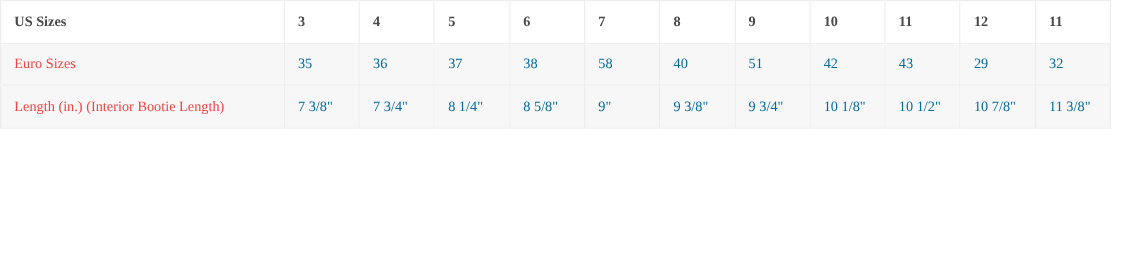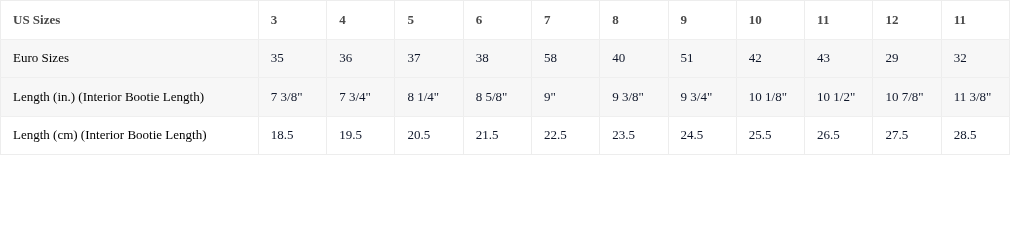--- a/index.html
+++ b/index.html
@@ -39,21 +39,21 @@
 
   table.size-chart th,
   table.size-chart td {
     border-right: 1px solid #ededed;
     border-bottom: 1px solid #efefef;
     padding: 0 12px;
     text-align: left;
     vertical-align: middle;
     font-size: 13px;
     font-weight: normal;
-    color: #0f172a;
+    color: #0369a1;
     white-space: nowrap;
     overflow: hidden;
     line-height: 1.2;
   }
 
   table.size-chart th:last-child,
   table.size-chart td:last-child {
     border-right: none;
   }
 
@@ -71,21 +71,21 @@
   }
 
   
   table.size-chart tr.row-odd  th,
   table.size-chart tr.row-odd  td { background: #ffffff; }
   table.size-chart tr.row-even th,
   table.size-chart tr.row-even td { background: #f7f7f7; }
 
   
   table.size-chart .row-label {
-    color: #000000;
+    color: #ef4444;
   }
   table.size-chart tr.row-header .row-label {
     font-weight: bold;
   }
 </style>
 </head>
 <body>
 
 <div class="chart-wrap">
   <table class="size-chart">
@@ -139,29 +139,15 @@
           <td class="value-cell">8 1/4"</td>
           <td class="value-cell">8 5/8"</td>
           <td class="value-cell">9"</td>
           <td class="value-cell">9 3/8"</td>
           <td class="value-cell">9 3/4"</td>
           <td class="value-cell">10 1/8"</td>
           <td class="value-cell">10 1/2"</td>
           <td class="value-cell">10 7/8"</td>
           <td class="value-cell">11 3/8"</td>
         </tr>
-        <tr class="row-odd">
-          <td class="row-label">Length (cm) (Interior Bootie Length)</td>
-          <td class="value-cell">18.5</td>
-          <td class="value-cell">19.5</td>
-          <td class="value-cell">20.5</td>
-          <td class="value-cell">21.5</td>
-          <td class="value-cell">22.5</td>
-          <td class="value-cell">23.5</td>
-          <td class="value-cell">24.5</td>
-          <td class="value-cell">25.5</td>
-          <td class="value-cell">26.5</td>
-          <td class="value-cell">27.5</td>
-          <td class="value-cell">28.5</td>
-        </tr>
       </tbody>
   </table>
 </div>
 
 </body></html>

